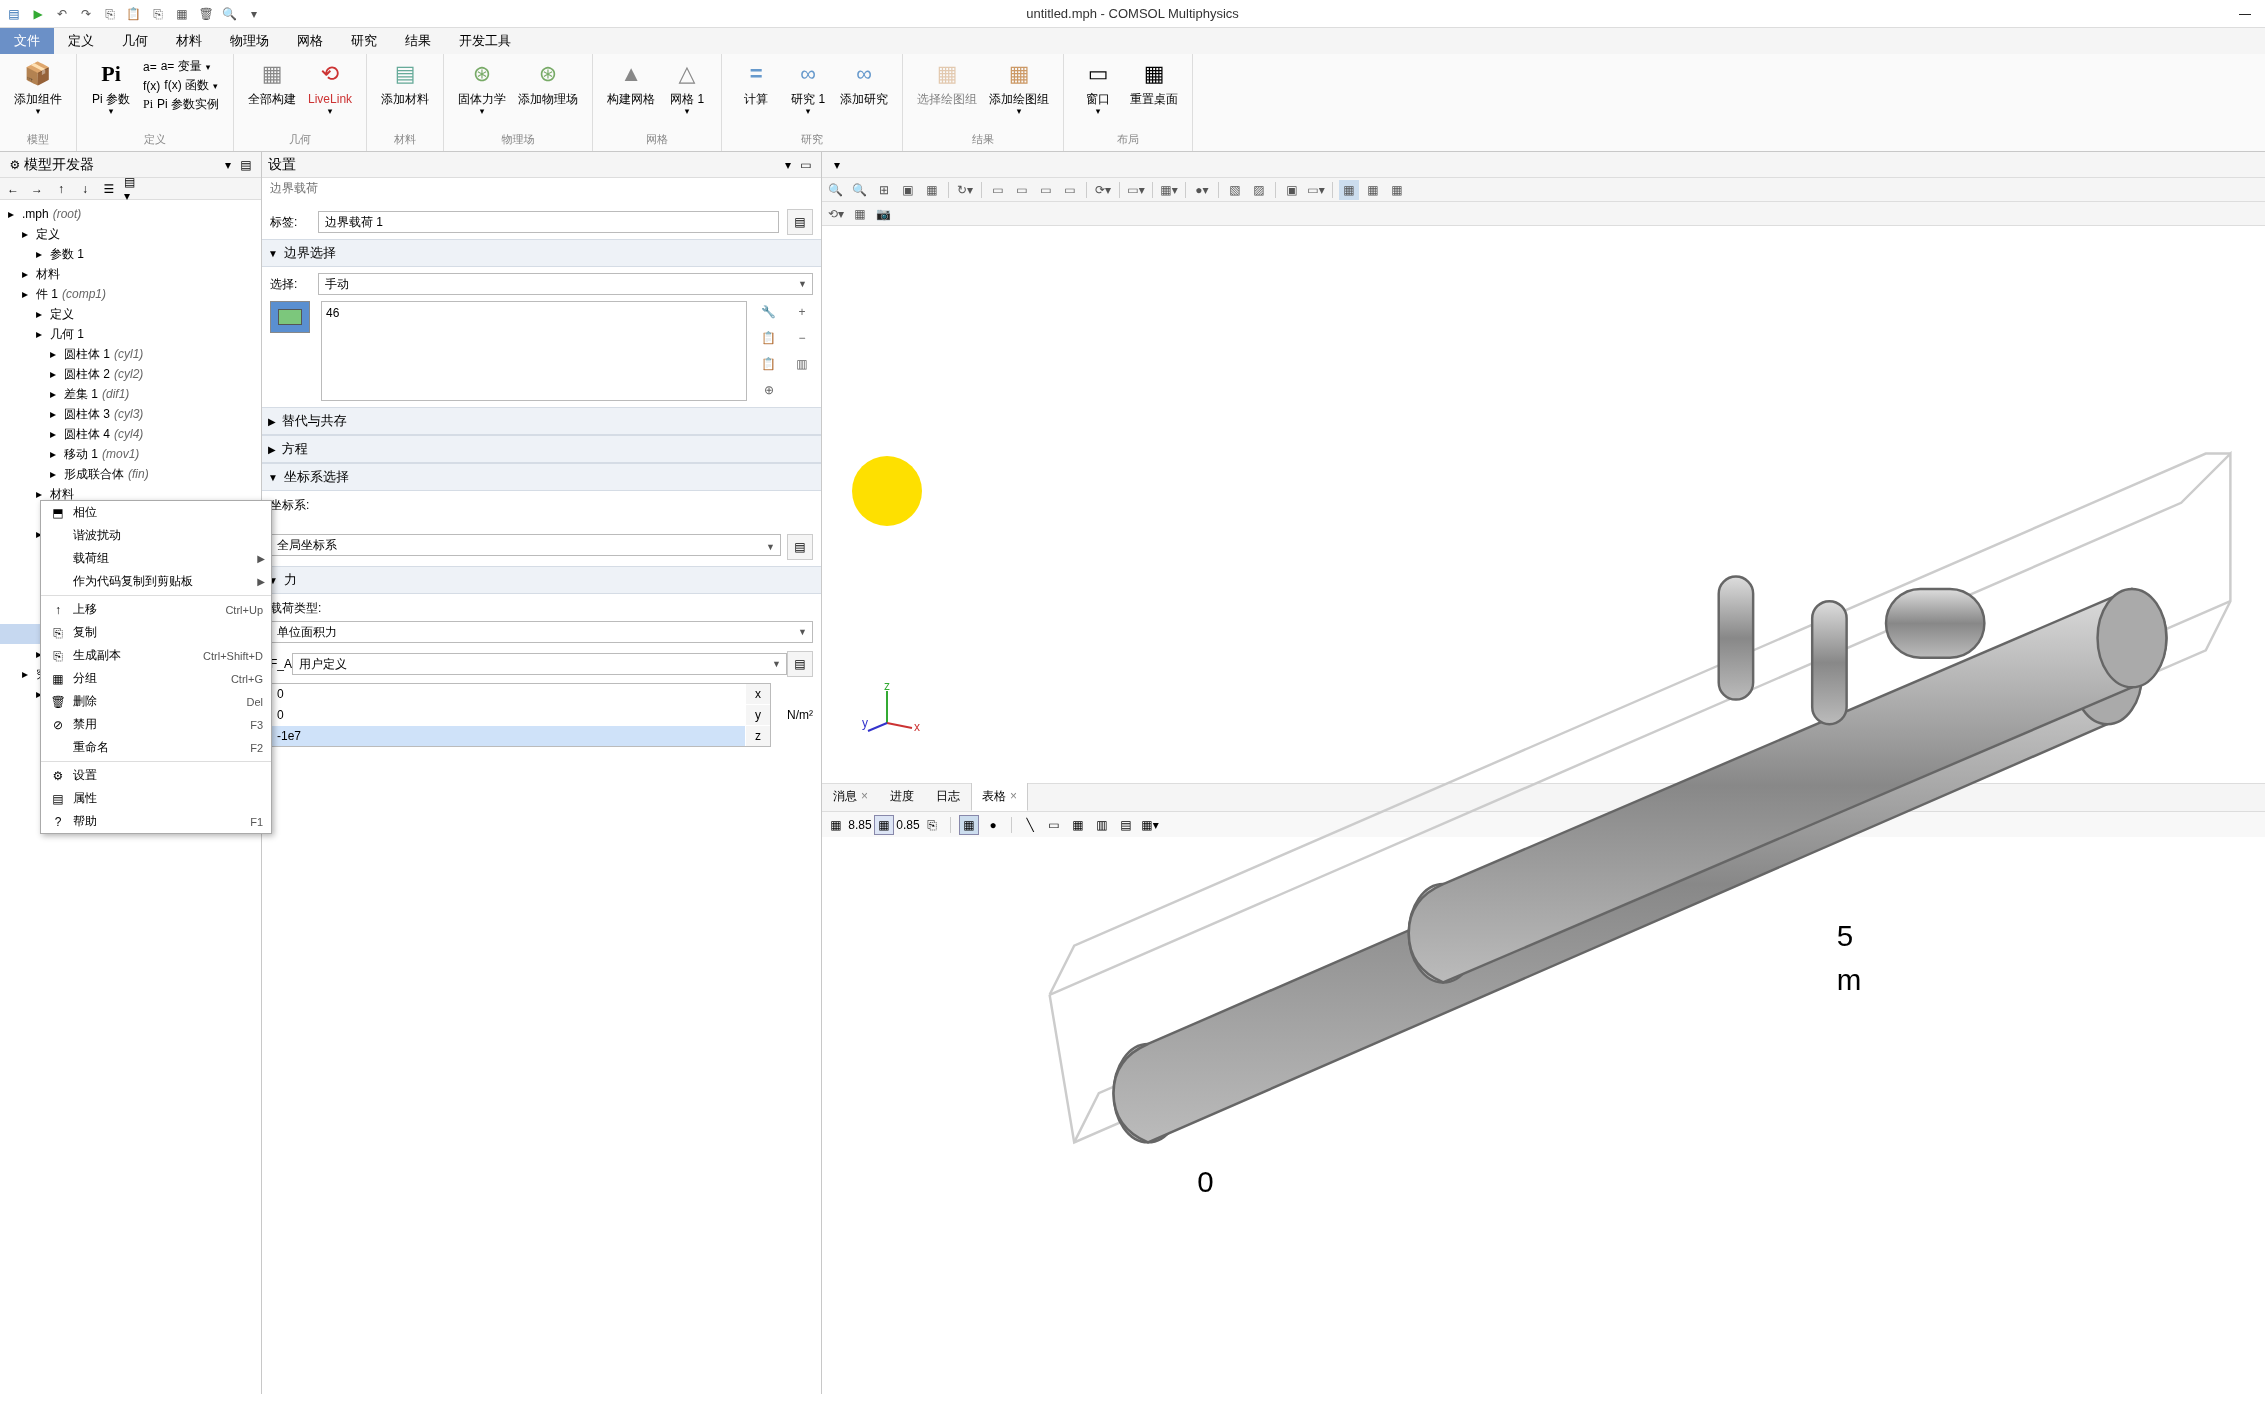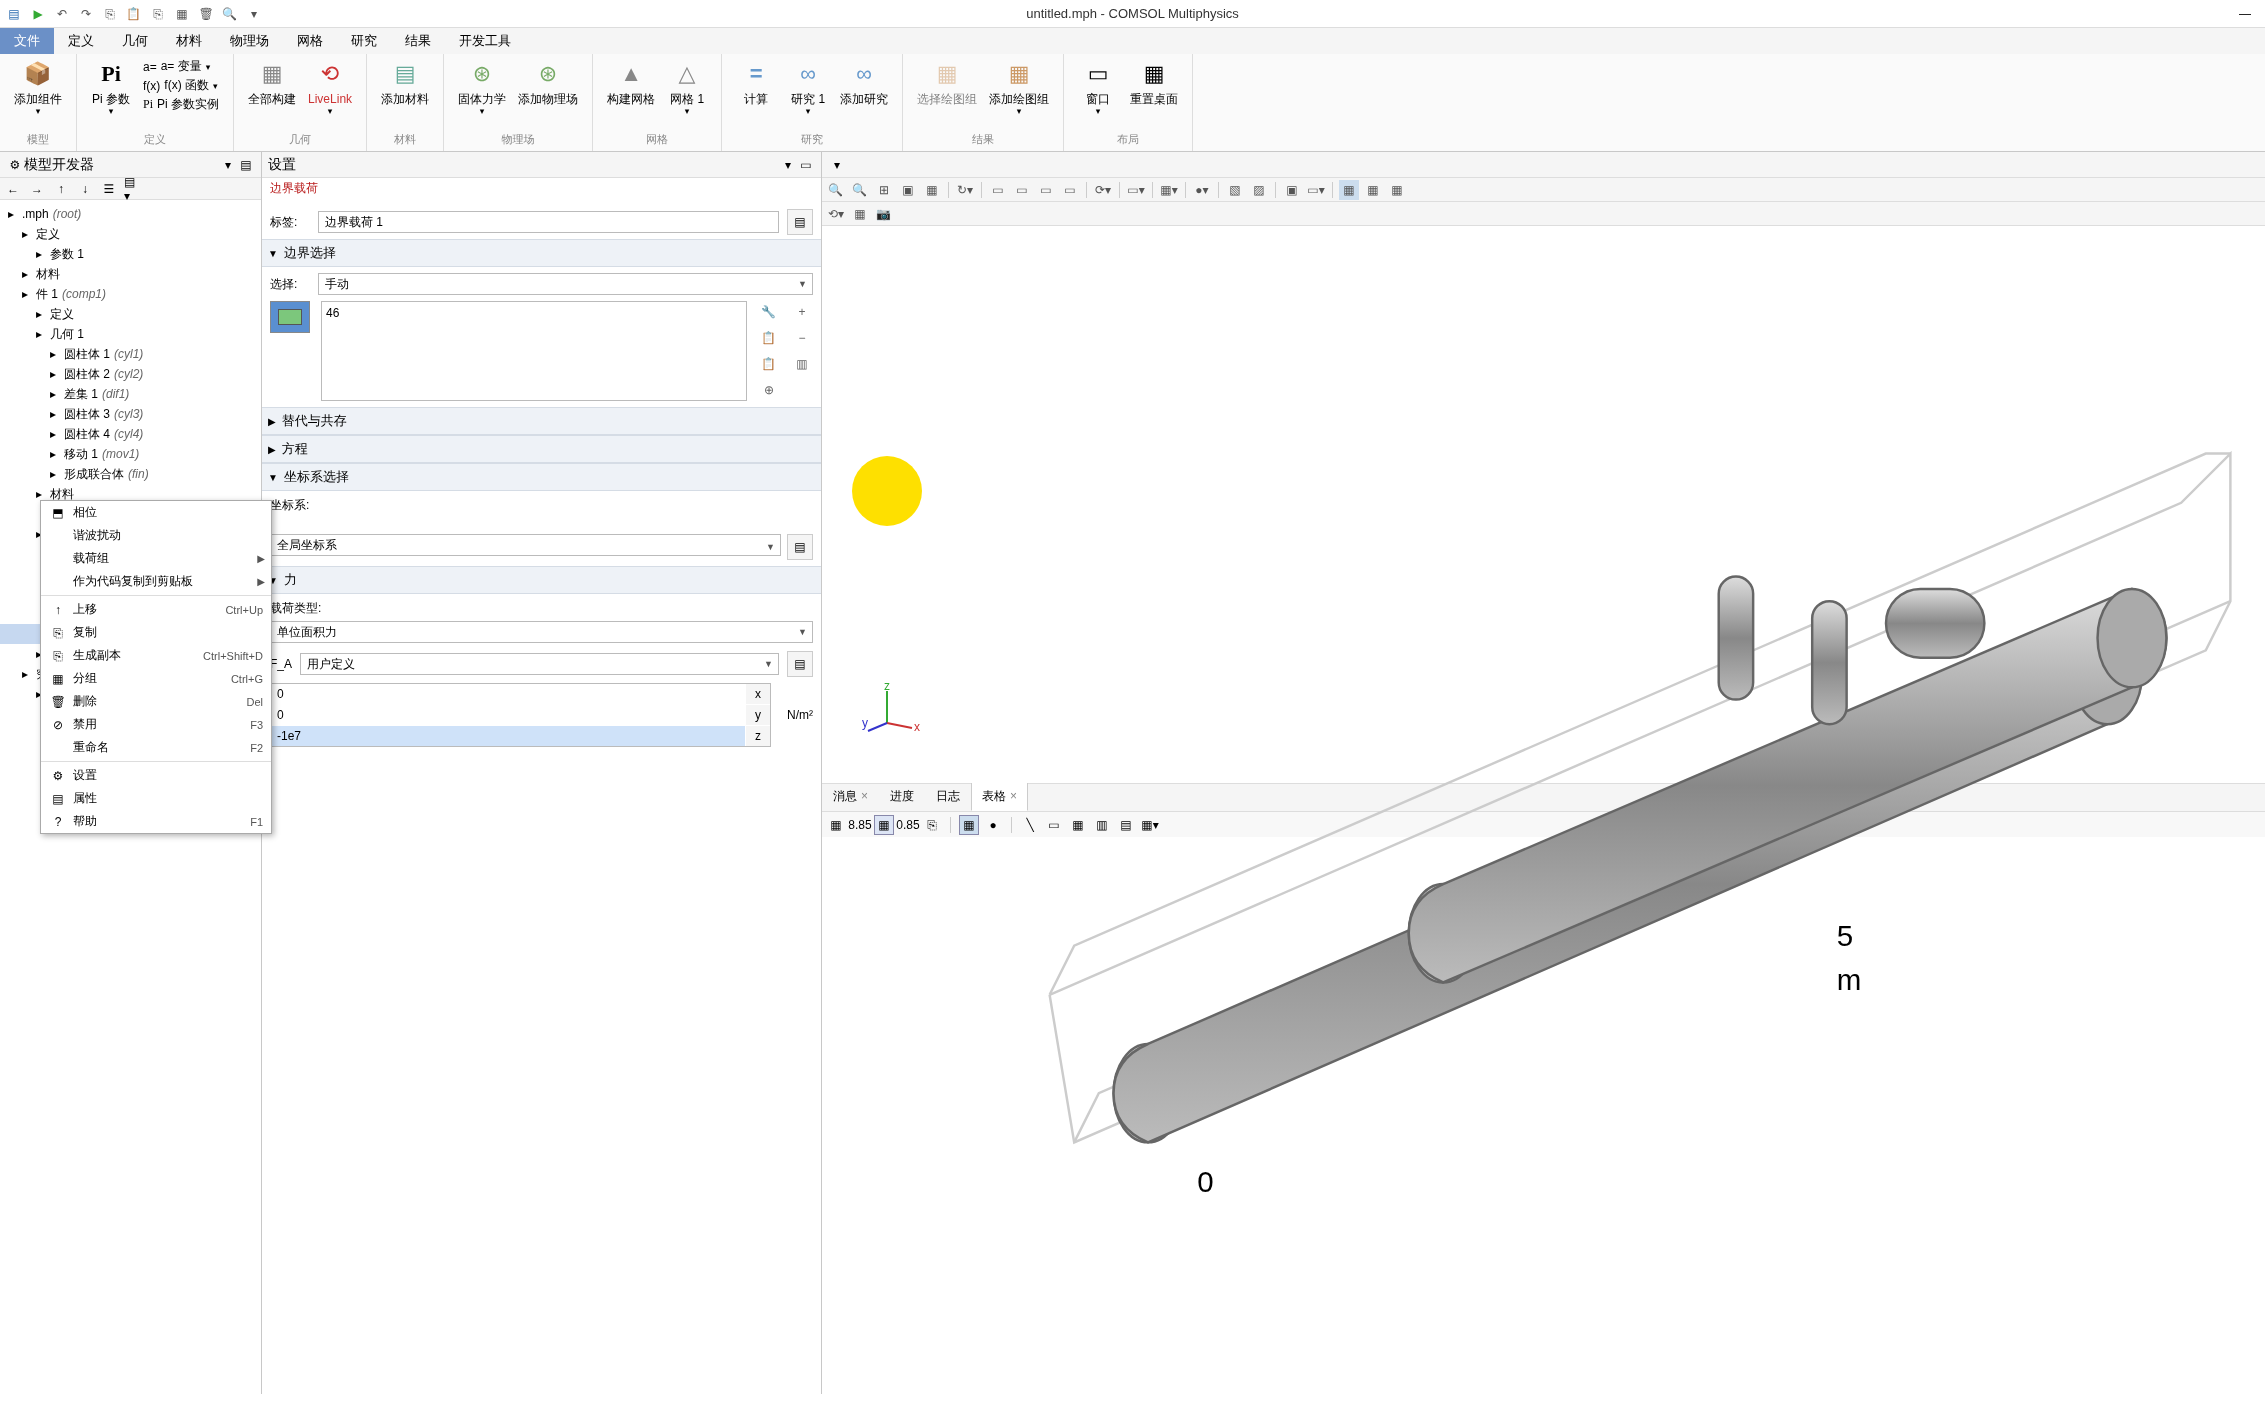--- a/index.html
+++ b/index.html
@@ -52,21 +52,21 @@
 .ctx-item{display:flex;align-items:center;padding:3px 8px;cursor:pointer;position:relative;}
 .ctx-icon{width:18px;height:16px;margin-right:6px;display:flex;align-items:center;justify-content:center;}
 .ctx-label{flex:1;font-size:12px;}
 .ctx-shortcut{font-size:11px;color:#555;}
 .ctx-arrow{position:absolute;right:6px;font-size:10px;color:#555;}
 .ctx-sep{height:1px;background:#ddd;margin:2px 0;}
 
 
 .settings-panel{width:560px;}
 .settings-content{flex:1;overflow:auto;padding:0;}
-.settings-sub{padding:2px 8px 8px;font-size:12px;color:#b91c1c;}
+.settings-sub{padding:2px 8px 8px;font-size:12px;color:#737373;}
 .field-row{display:flex;align-items:center;padding:4px 8px;gap:8px;}
 .field-label{width:40px;font-size:12px;}
 .field-input{flex:1;border:1px solid #bbb;padding:3px 6px;font-size:12px;}
 .action-btn{width:26px;height:26px;border:1px solid #ccc;background:#f5f5f5;cursor:pointer;display:flex;align-items:center;justify-content:center;}
 .section-header{display:flex;align-items:center;padding:4px 6px;background:#eef2f7;border-top:1px solid #d5dce5;border-bottom:1px solid #d5dce5;cursor:pointer;}
 .section-marker{margin-right:6px;font-size:10px;}
 .section-title{font-size:13px;font-weight:500;}
 .section-body{padding:6px 8px;}
 .select-box{width:100%;border:1px solid #bbb;padding:3px 24px 3px 6px;font-size:12px;background:#fff;appearance:none;position:relative;}
 .select-wrap{position:relative;flex:1;}
@@ -544,21 +544,21 @@
         </div>
       </div>
 
       <div class="section-header">
         <span class="section-marker">▼</span>
             <span class="section-title">力</span>
       </div>
       <div class="section-body">
         <div style="margin-bottom:4px">载荷类型:</div>
         <div class="select-wrap" style="margin-bottom:8px"><select class="select-box"><option>单位面积力</option></select></div>
-        <div style="display:flex;gap:8px;align-items:center">
+        <div style="display:flex;gap:0;align-items:center">
           <span>F_A</span>
           <div class="select-wrap"><select class="select-box"><option>用户定义</option></select></div>
           <button class="action-btn">▤</button>
         </div>
         <div style="display:flex;align-items:center;gap:8px;margin-top:6px">
           <div style="flex:1">
             <div class="force-table">
               <input class="force-cell" value="0" style="">
               <div class="force-axis">x</div>
               <input class="force-cell" value="0" style="">

